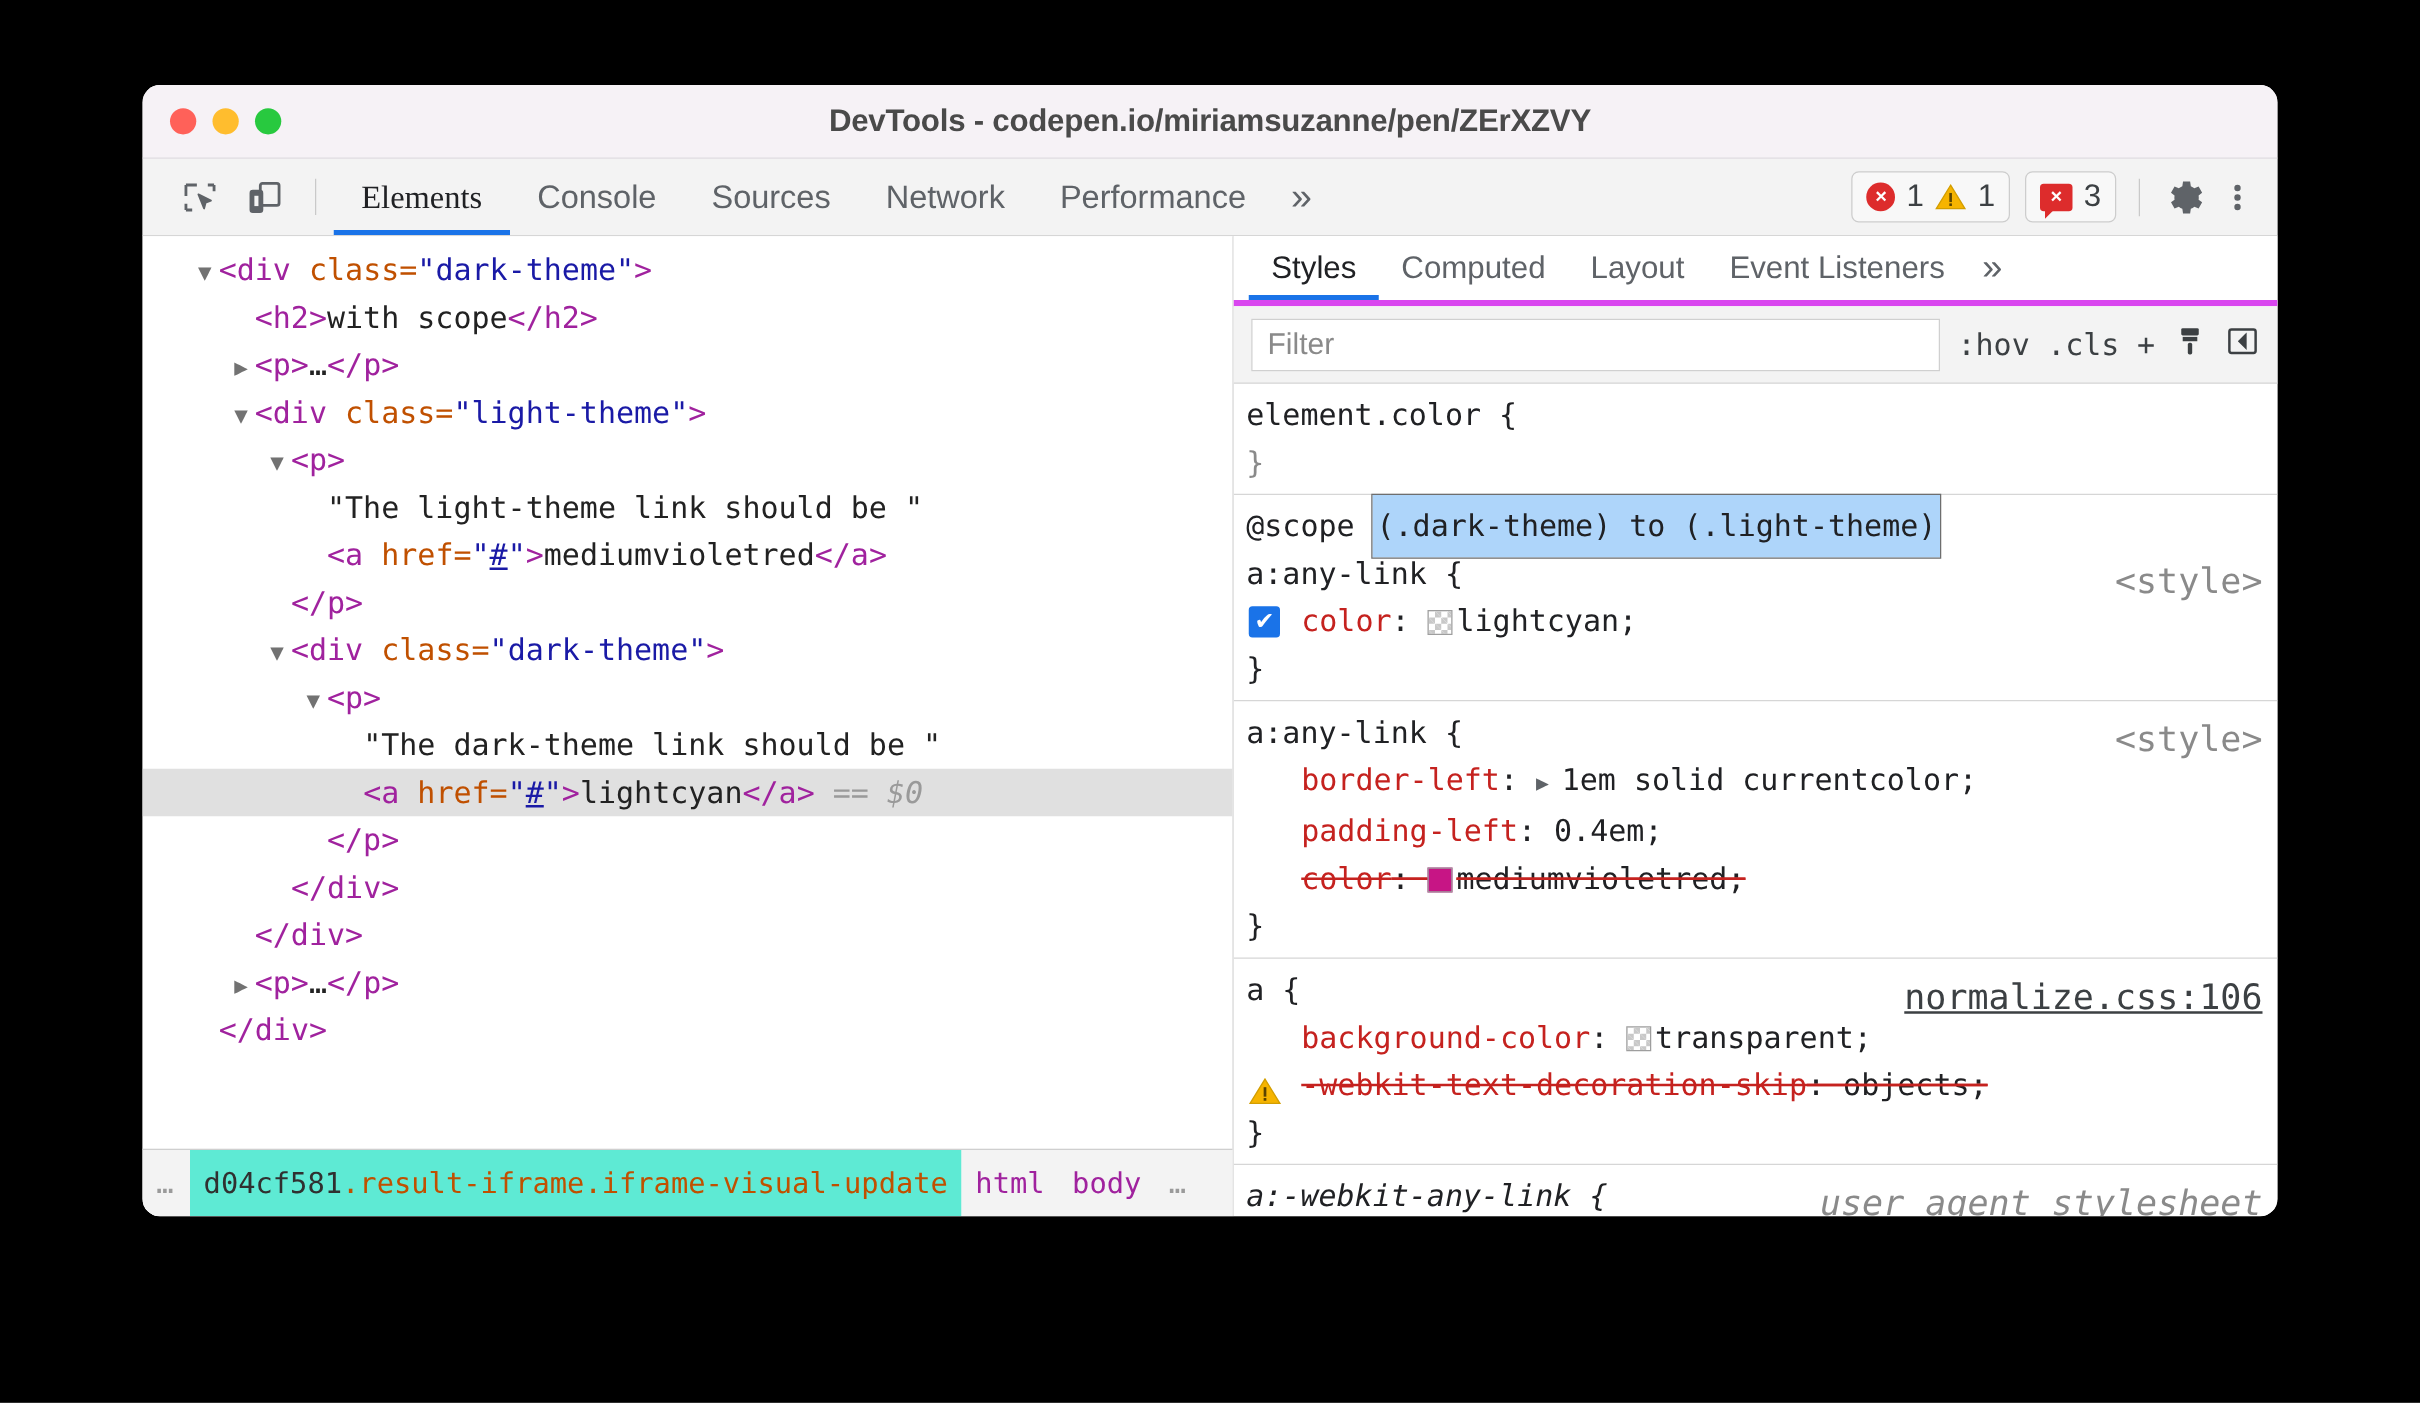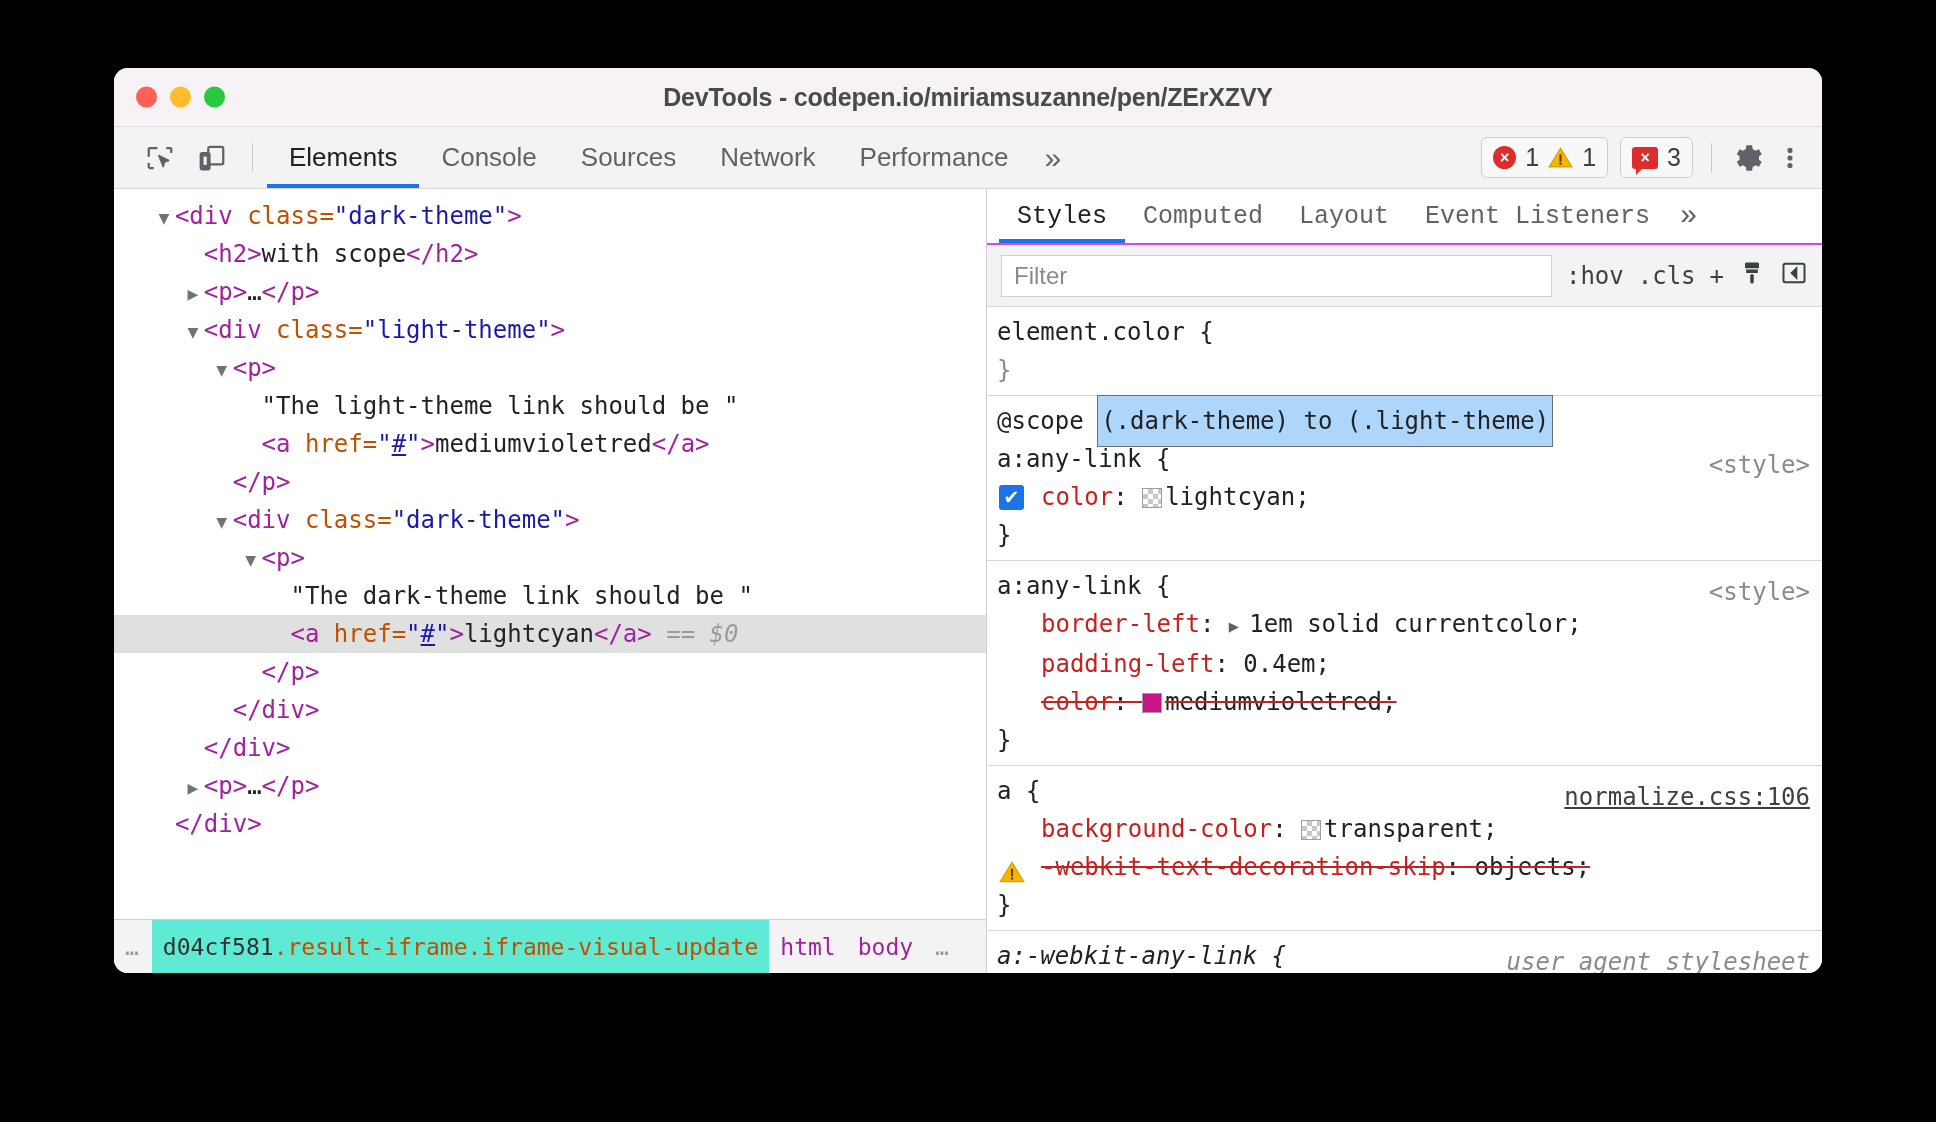--- a/index.html
+++ b/index.html
@@ -88,21 +88,21 @@
   .tab {
     display: flex;
     align-items: center;
     padding: 0 22px;
     font-size: 26px;
     color: #5f6368;
     cursor: pointer;
     position: relative;
     white-space: nowrap;
   }
-  .tab.active { color: #202124; }
+  .tab.active { color: #202124; font-family: Liberation Serif, serif; }
   .tab.active::after {
     content: "";
     position: absolute;
     left: 0; right: 0; bottom: 0;
     height: 4px;
     background: #1a73e8;
   }
   .tab.more { font-size: 30px; color: #5f6368; padding: 0 14px; }
 
   .tb-right {
@@ -217,26 +217,25 @@
   }
   .crumb.ell { color: #9a9a9a; letter-spacing: 2px; }
   .crumb.cur { background: #5eead4; height: 100%; display: flex; align-items: center; }
   .c-id   { color: #303030; }
   .c-cls  { color: #c05000; }
   .c-tag  { color: #a0229e; }
 
   
   .sp-tabs {
     height: 56px;
-    border-bottom: 2px solid #d946ef;
+    border-bottom: 5px solid #d946ef;
     display: flex;
     align-items: stretch;
     padding-left: 12px;
     background: #ffffff;
-    font-family: Liberation Mono, monospace;
   }
   .sp-tab {
     display: flex; align-items: center;
     padding: 0 18px;
     font-size: 25px;
     color: #5f6368;
     position: relative;
     cursor: pointer;
     white-space: nowrap;
   }
@@ -292,21 +291,21 @@
     padding: 6px 0 6px 0;
     position: relative;
   }
   .rule.first { color: #8a8a8a; }
   .rline { white-space: pre; padding-left: 10px; position: relative; }
   .rline.ind { padding-left: 54px; }
   .origin {
     position: absolute;
     right: 12px;
     top: 6px;
-    font-size: 24px;
+    font-size: 28px;
     color: #8a8a8a;
     white-space: nowrap;
   }
   .origin.link { color: #3c4043; text-decoration: underline; cursor: pointer; }
   .origin.ital { font-style: italic; }
   .prop { color: #c5221f; }
   .pval { color: #202124; }
   .strike { text-decoration: line-through; text-decoration-color: #c5221f; }
   .strike .pval { text-decoration: line-through; text-decoration-color: #c5221f; }
   .sel-name { color: #202124; }

